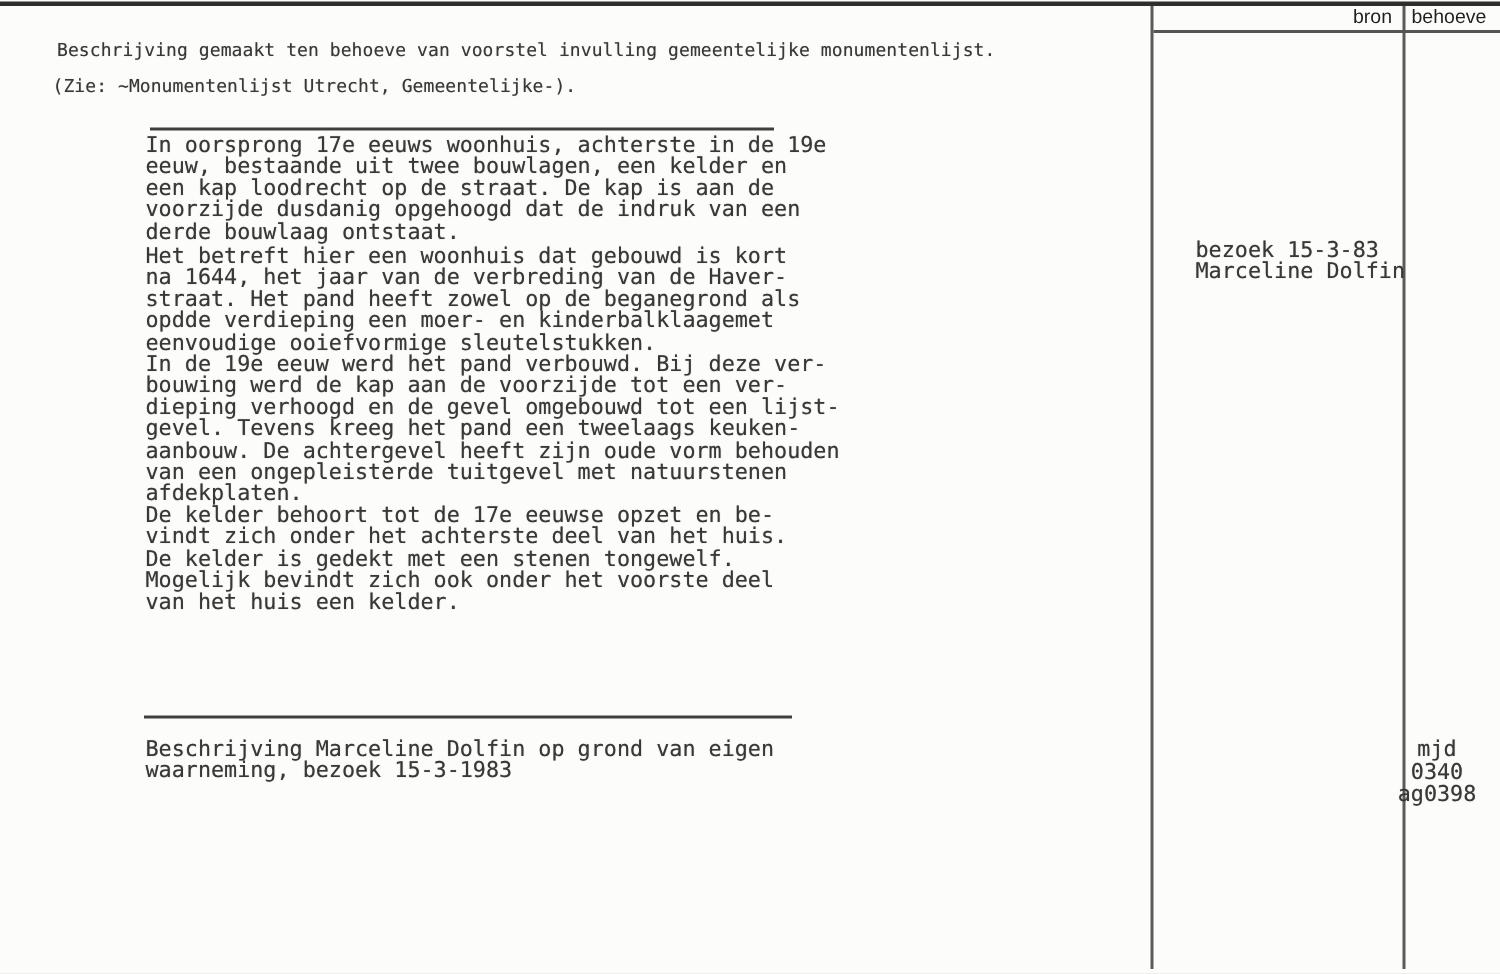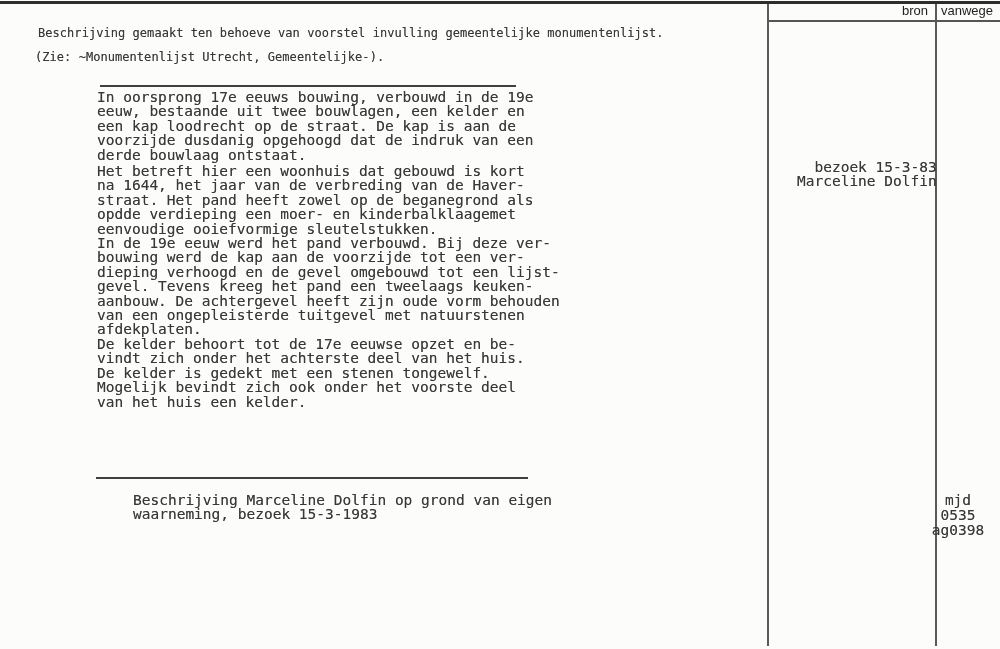--- a/index.html
+++ b/index.html
@@ -54,21 +54,21 @@
     line-height: 14px;
     letter-spacing: 0.05px;
     text-shadow: 0 0 0.5px rgba(56,56,56,0.5);
   }
   .intro-1 { left: 38px; top: 26px; }
   .intro-2 { left: 35px; top: 50px; }
 
   .para-1 { left: 97px; top: 90px; }
   .para-2 { left: 97px; top: 164px; }
   .para-3 { left: 97px; top: 436px; }
-  .para-4 { left: 97px; top: 493px; margin-left: 36px; }
+  .para-4 { left: 97px; top: 493px; }
 
   
   .col-header {
     top: 3px;
     font-family: "Liberation Sans", sans-serif;
     font-size: 13px;
     color: #1f1f1f;
     line-height: 16px;
   }
   .col-header-bron {
@@ -76,47 +76,47 @@
     text-align: center;
     margin-left: 32px;
   }
   .col-header-verwerkt {
     left: 941px; width: 59px;
     text-align: left;
   }
 
   
   .bron-note {
-    left: 797px; top: 160px; text-align: right;
+    left: 797px; top: 160px;
   }
   .verwerkt-codes {
     left: 926px; top: 493px; width: 64px;
     text-align: center;
     line-height: 15.2px;
   }
 </style>
 </head>
 <body>
 
 <div class="scan-page">
 
   <div class="abs top-rule"></div>
   <div class="abs v-rule v-rule-1"></div>
   <div class="abs v-rule v-rule-2"></div>
   <div class="abs header-underline"></div>
 
   <div class="abs col-header col-header-bron">bron</div>
-  <div class="abs col-header col-header-verwerkt">vanwege</div>
+  <div class="abs col-header col-header-verwerkt">behoeve</div>
 
   <div class="abs intro-line intro-1">Beschrijving gemaakt ten behoeve van voorstel invulling gemeentelijke monumentenlijst.</div>
   <div class="abs intro-line intro-2">(Zie: ~Monumentenlijst Utrecht, Gemeentelijke-).</div>
 
   <div class="abs typed-divider divider-1"></div>
 
-  <div class="abs mono-block para-1">In oorsprong 17e eeuws bouwing, verbouwd in de 19e
+  <div class="abs mono-block para-1">In oorsprong 17e eeuws woonhuis, achterste in de 19e
 eeuw, bestaande uit twee bouwlagen, een kelder en
 een kap loodrecht op de straat. De kap is aan de
 voorzijde dusdanig opgehoogd dat de indruk van een
 derde bouwlaag ontstaat.</div>
   <div class="abs mono-block para-2">Het betreft hier een woonhuis dat gebouwd is kort
 na 1644, het jaar van de verbreding van de Haver-
 straat. Het pand heeft zowel op de beganegrond als
 opdde verdieping een moer- en kinderbalklaagemet
 eenvoudige ooiefvormige sleutelstukken.
 In de 19e eeuw werd het pand verbouwd. Bij deze ver-
@@ -133,16 +133,16 @@
 van het huis een kelder.</div>
 
   <div class="abs typed-divider divider-2"></div>
 
   <div class="abs mono-block para-4">Beschrijving Marceline Dolfin op grond van eigen
 waarneming, bezoek 15-3-1983</div>
 
   <div class="abs mono-block bron-note">bezoek 15-3-83
 Marceline Dolfin</div>
   <div class="abs mono-block verwerkt-codes">mjd
-0535
+0340
 ag0398</div>
 
 </div>
 
 </body></html>

